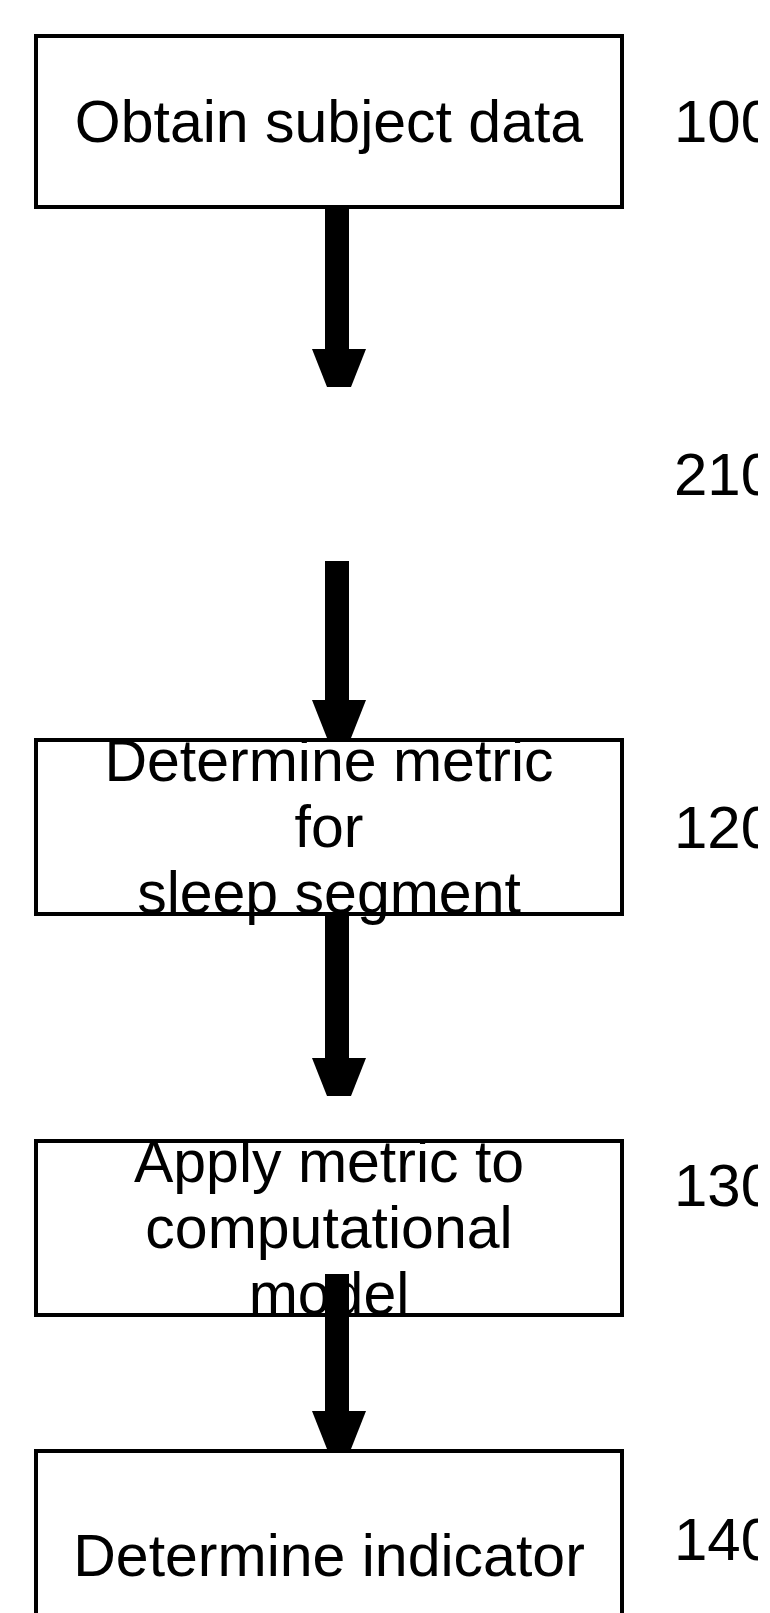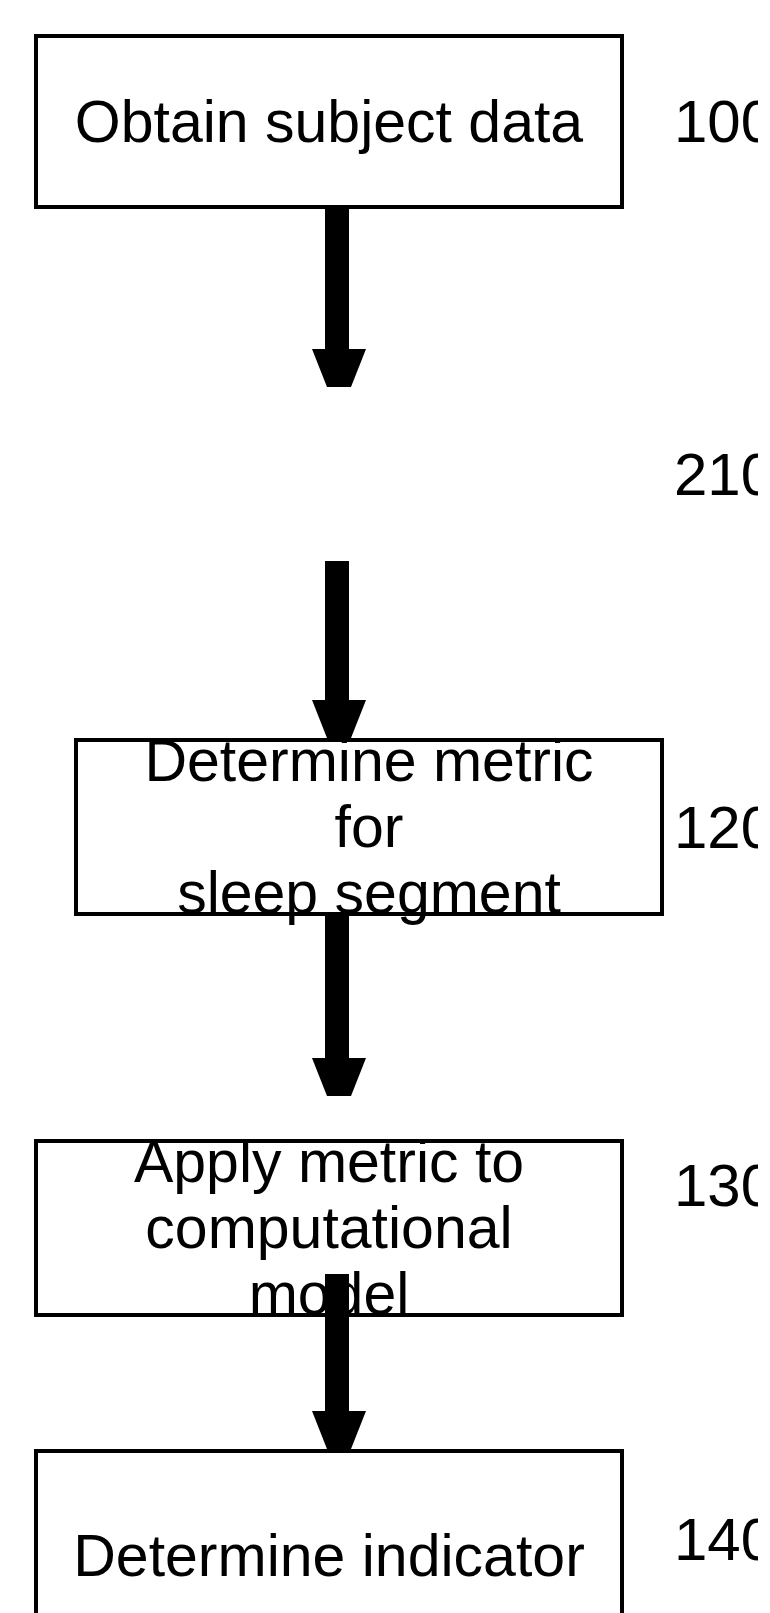--- a/index.html
+++ b/index.html
@@ -68,21 +68,21 @@
   #box-0 { top: 10px;   height: 175px; }
   #lab-0 { top: 10px;   height: 175px; }
   #stem-0 { top: 185px;  height: 140px; }
   #head-0 { top: 325px; }
 
   #box-1 { top: 363px;  height: 174px; }
   #lab-1 { top: 363px;  height: 174px; }
   #stem-1 { top: 537px;  height: 139px; }
   #head-1 { top: 676px; }
 
-  #box-2 { top: 714px;  height: 178px; margin-left: 40px; }
+  #box-2 { top: 714px;  height: 178px; }
   #lab-2 { top: 714px;  height: 178px; }
   #stem-2 { top: 892px;  height: 142px; }
   #head-2 { top: 1034px; }
 
   #box-3 { top: 1072px; height: 178px; margin-top: 43px; }
   #lab-3 { top: 1072px; height: 178px; }
   #stem-3 { top: 1250px; height: 137px; }
   #head-3 { top: 1387px; }
 
   #box-4 { top: 1425px; height: 213px; }

